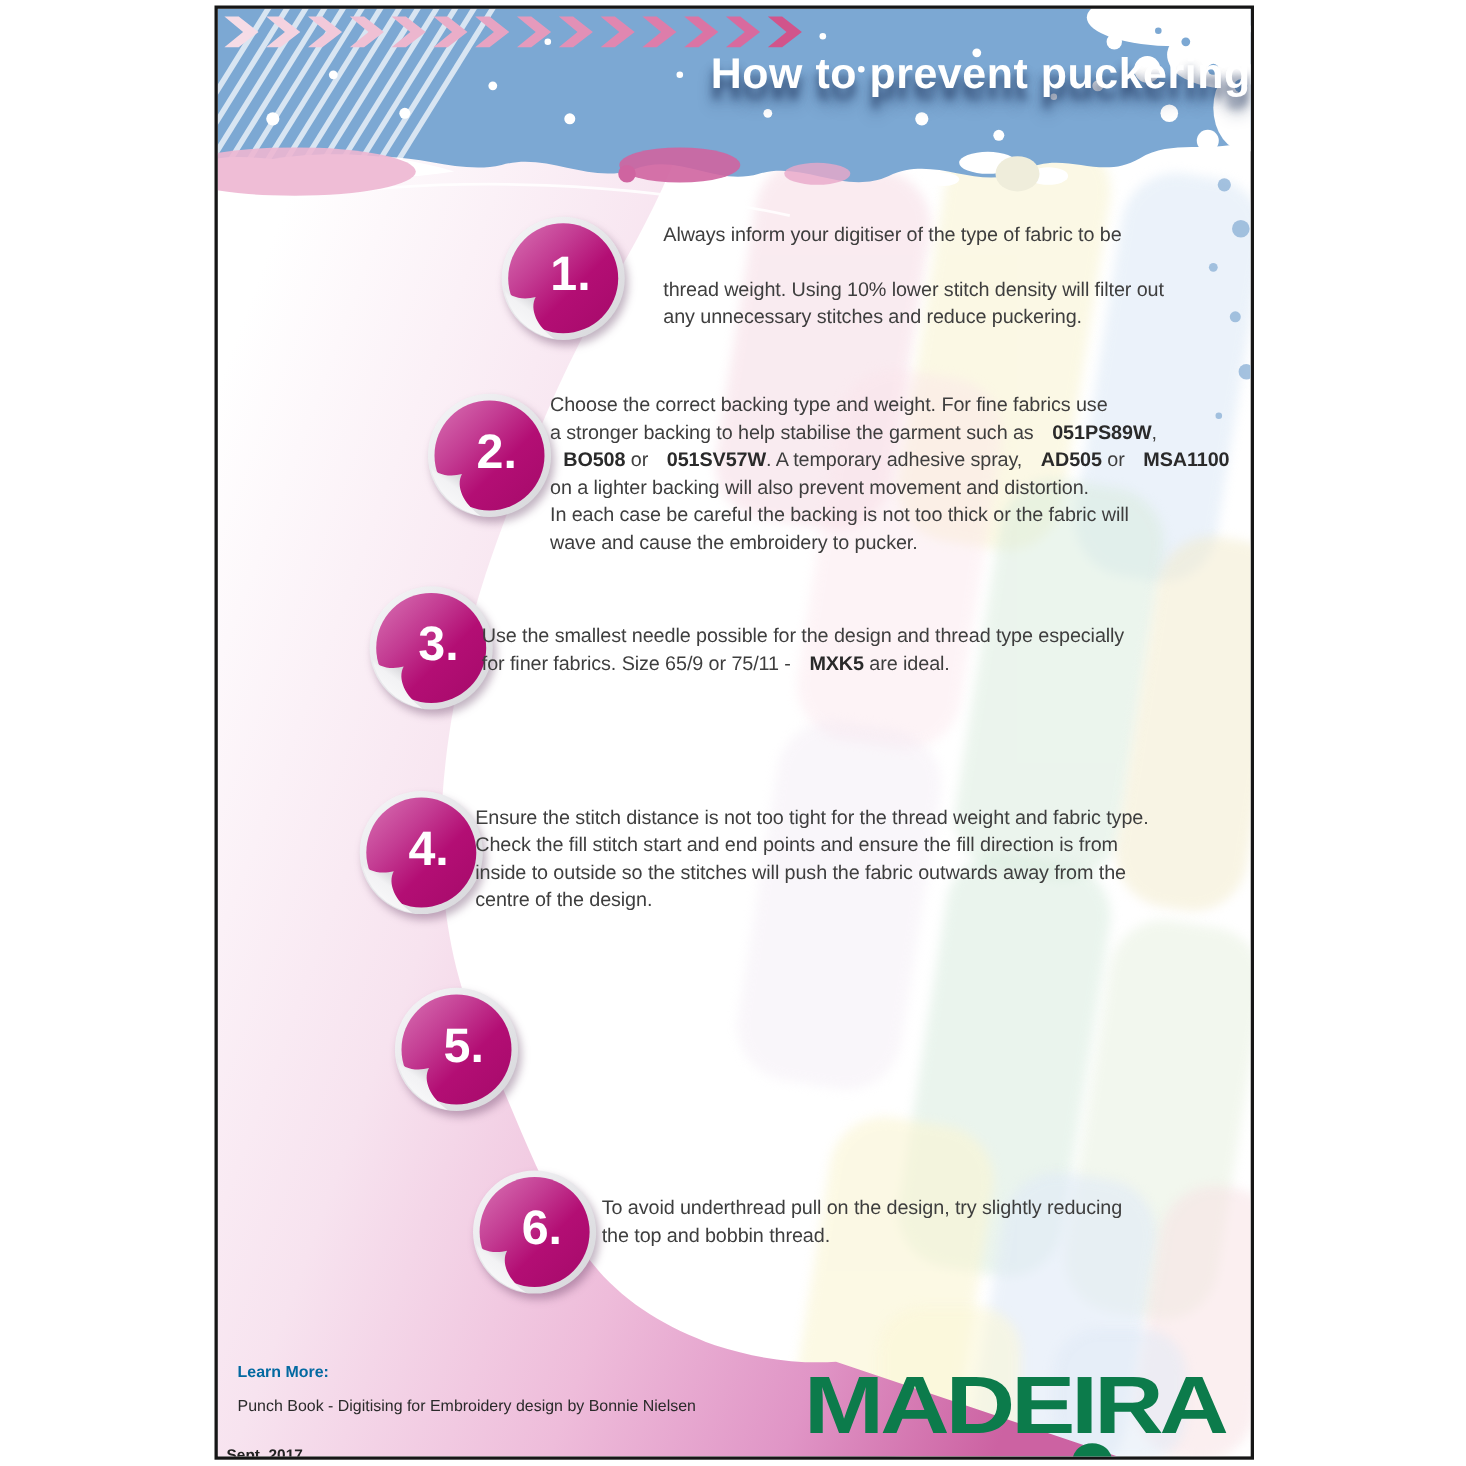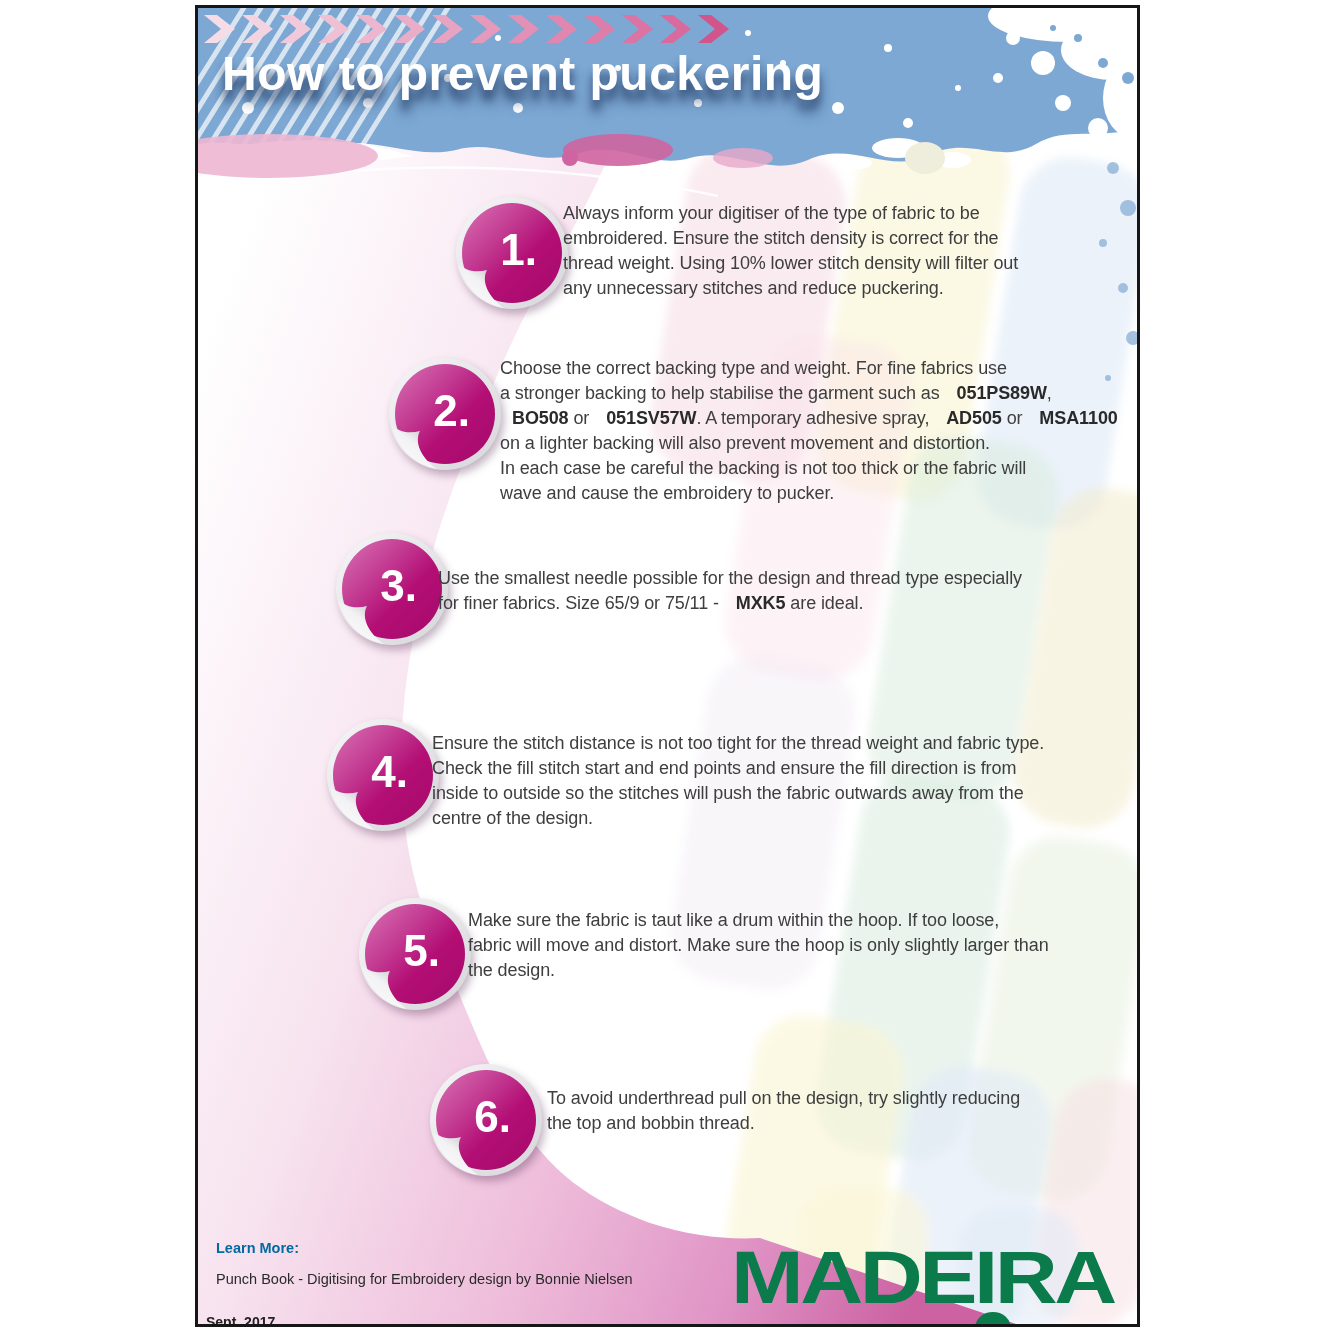--- a/index.html
+++ b/index.html
@@ -1,34 +1,34 @@
 <!DOCTYPE html>
 <html><head>
 <meta charset="utf-8">
 <style>
   html,body{margin:0;padding:0;background:#ffffff;}
   body{width:1333px;height:1333px;position:relative;font-family:"Liberation Sans",sans-serif;}
   .poster{position:absolute;left:195px;top:5px;width:945px;height:1322px;border:3px solid #161616;
           box-sizing:border-box;background:#ffffff;overflow:hidden;}
   .bg{position:absolute;left:0;top:0;width:939px;height:1316px;}
 
-  .title{position:absolute;top:38px;left:0;width:100%;text-align:left;padding-left:24px;
-         box-sizing:border-box;font-size:48px;font-weight:700;color:#ffffff;letter-spacing:.5px;
+  .title{position:absolute;top:38px;left:0;width:100%;text-align:right;padding-left:24px;
+         box-sizing:border-box;font-size:39px;font-weight:700;color:#ffffff;letter-spacing:.5px;
          text-shadow:0 10px 8px rgba(24,44,84,.60),0 15px 14px rgba(24,44,84,.35);}
 
   .badge{position:absolute;width:120px;height:120px;}
   .badge svg{position:absolute;inset:0;filter:drop-shadow(3px 5px 4px rgba(80,40,80,.35));}
   .badge-num{position:absolute;left:50%;top:50%;transform:translate(-32%,-56%);
              font-size:44px;font-weight:700;color:#fff;}
 
   .sec-text{position:absolute;font-size:18px;line-height:25px;color:#3e3e3e;
             letter-spacing:-.1px;white-space:nowrap;}
   .sec-text .b{font-weight:700;color:#2a2a2a;padding-left:12px;}
 
-  .b1{left:254px;top:185px;} .t1{left:365px;top:193px;}
+  .b1{left:254px;top:185px;} .t1{left:405px;top:193px;}
   .b2{left:187px;top:346px;} .t2{left:302px;top:348px;}
   .b3{left:134px;top:521px;} .t3{left:240px;top:558px;}
   .b4{left:125px;top:707px;} .t4{left:234px;top:723px;}
   .b5{left:157px;top:886px;} .t5{left:270px;top:900px;}
   .b6{left:228px;top:1052px;} .t6{left:349px;top:1078px;}
 
   .learn-more{position:absolute;left:18px;top:1232px;font-size:14.5px;font-weight:700;color:#0369a1;}
   .book-line{position:absolute;left:18px;top:1251px;font-size:14.5px;color:#2a2a2a;margin-top:12px;}
   .contact-line{position:absolute;left:18px;top:1283px;font-size:14.5px;color:#2a2a2a;}
   .contact-line a{color:#111;text-decoration:none;font-weight:700;border-bottom:2px solid #111;}
@@ -243,25 +243,24 @@
   </div>
   <div class="badge b6">
     <svg viewBox="0 0 120 120">
       <circle cx="60" cy="60" r="56" fill="url(#ringG)"></circle>
         <circle cx="60" cy="60" r="50" fill="url(#badgeG)"></circle>
       <path d="M6,68 A56,56 0 0 0 52,115 C36,104 29,88 35,77 C24,80 10,78 6,68 Z" fill="url(#curlG)"></path>
     </svg>
     <span class="badge-num">6.</span>
   </div>
 
-  <div class="sec-text t1"><span>Always inform your digitiser of the type of fabric to be</span><br><span>embroidered. Ensure the stitch density is correct for the</span><br><span>thread weight. Using 10% lower stitch density will filter out</span><br><span>any unnecessary stitches and reduce puckering.</span></div>
+  <div class="sec-text t1"><span>Always inform your digitiser of the type of fabric to be</span><br><br><span>thread weight. Using 10% lower stitch density will filter out</span><br><span>any unnecessary stitches and reduce puckering.</span></div>
   <div class="sec-text t2"><span>Choose the correct backing type and weight. For fine fabrics use</span><br><span>a stronger backing to help stabilise the garment such as </span><span class="b">051PS89W</span><span>,</span><br><span class="b">BO508</span><span> or </span><span class="b">051SV57W</span><span>. A temporary adhesive spray, </span><span class="b">AD505</span><span> or </span><span class="b">MSA1100</span><br><span>on a lighter backing will also prevent movement and distortion.</span><br><span>In each case be careful the backing is not too thick or the fabric will</span><br><span>wave and cause the embroidery to pucker.</span></div>
   <div class="sec-text t3"><span>Use the smallest needle possible for the design and thread type especially</span><br><span>for finer fabrics. Size 65/9 or 75/11 - </span><span class="b">MXK5</span><span> are ideal.</span></div>
   <div class="sec-text t4"><span>Ensure the stitch distance is not too tight for the thread weight and fabric type.</span><br><span>Check the fill stitch start and end points and ensure the fill direction is from</span><br><span>inside to outside so the stitches will push the fabric outwards away from the</span><br><span>centre of the design.</span></div>
-  <div class="sec-text t5"><span>Make sure the fabric is taut like a drum within the hoop. If too loose,</span><br><span>fabric will move and distort. Make sure the hoop is only slightly larger than</span><br><span>the design.</span></div>
   <div class="sec-text t6"><span>To avoid underthread pull on the design, try slightly reducing</span><br><span>the top and bobbin thread.</span></div>
 
   <div class="learn-more">Learn More:</div>
   <div class="book-line">Punch Book - Digitising for Embroidery design by Bonnie Nielsen</div>
   <div class="date-line">Sept. 2017</div>
 
   <div class="logo">
     <div class="logo-text">MADEIRA</div>
     <div class="logo-text" style="color:transparent;" aria-hidden="true">
         <span class="logo-dot"></span>

